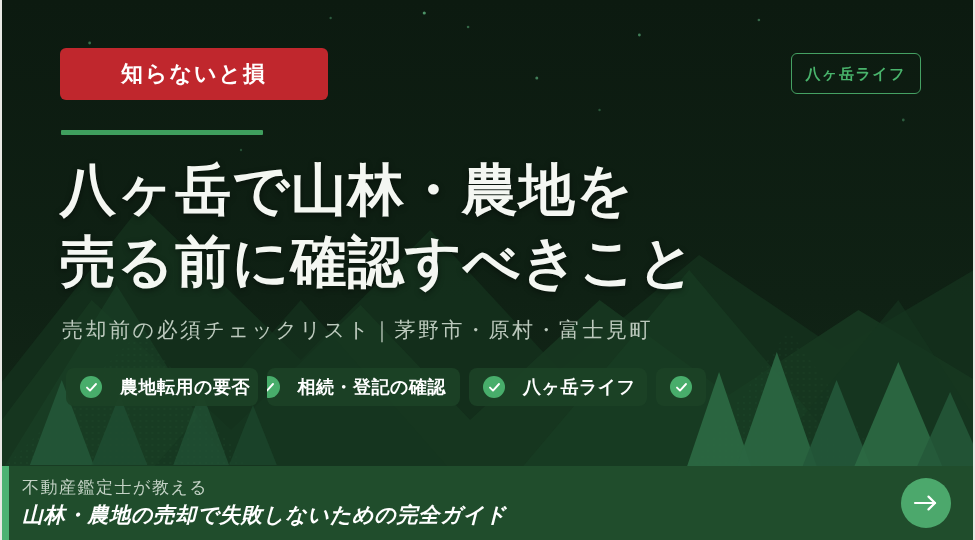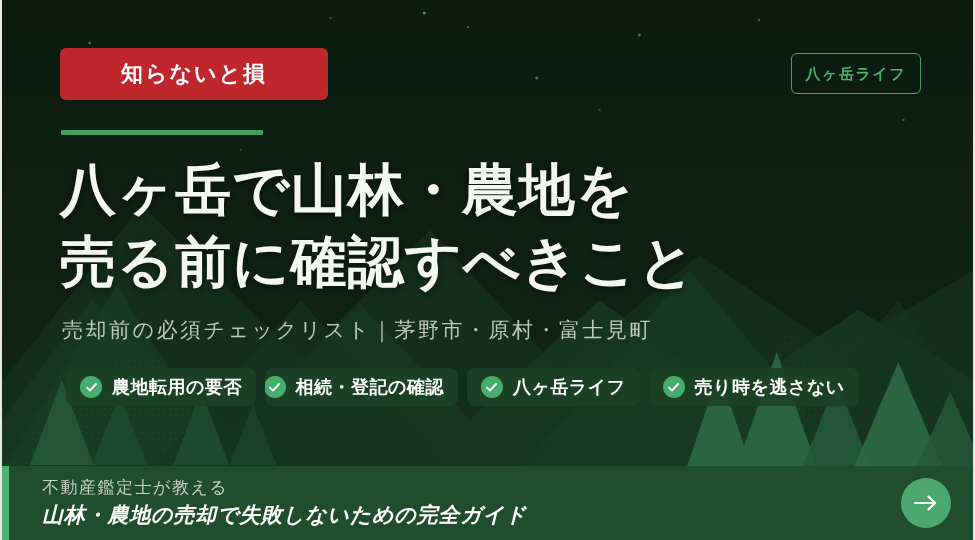--- a/index.html
+++ b/index.html
@@ -114,21 +114,21 @@
   .chips {
     display: flex;
     align-items: center;
     gap: 9px;
     margin: 28px 0 0 6px;
     width: 880px;
   }
   .chip {
     display: flex;
     align-items: center;
-    gap: 10px;
+    gap: 18px;
     height: 38px;
     padding: 0 14px;
     box-sizing: border-box;
     background: rgba(28, 66, 38, .93);
     border-radius: 8px;
     color: #ffffff;
     font-size: 18px;
     font-weight: bold;
     letter-spacing: .5px;
     white-space: nowrap;
@@ -167,21 +167,21 @@
   }
   .footer-accent {
     position: absolute;
     left: 0;
     top: 0;
     width: 7px;
     height: 74px;
     background: #4cb272;
   }
   .footer-text {
-    margin-left: 40px;
+    margin-left: 20px;
   }
   .footer-eyebrow {
     color: #c3d2c5;
     font-size: 17px;
     letter-spacing: 1.5px;
     line-height: 1.25;
   }
   .footer-title {
     color: #ffffff;
     font-size: 21px;
@@ -306,21 +306,20 @@
         </span>
         <span class="chip-label">八ヶ岳ライフ</span>
       </div>
 
       <div class="chip chip-4">
         <span class="check">
           <svg width="13" height="13" viewBox="0 0 13 13" xmlns="http://www.w3.org/2000/svg">
             <path d="M2 6.6 L5 9.6 L11 3" fill="none" stroke="#ffffff" stroke-width="1.9" stroke-linecap="round" stroke-linejoin="round"></path>
           </svg>
         </span>
-        <span class="chip-label">売り時を逃さない</span>
       </div>
 
     </div>
   </div>
 
   <div class="site-tag">八ヶ岳ライフ</div>
 
   <div class="footer-bar">
     <div class="footer-accent"></div>
     <div class="footer-text">

